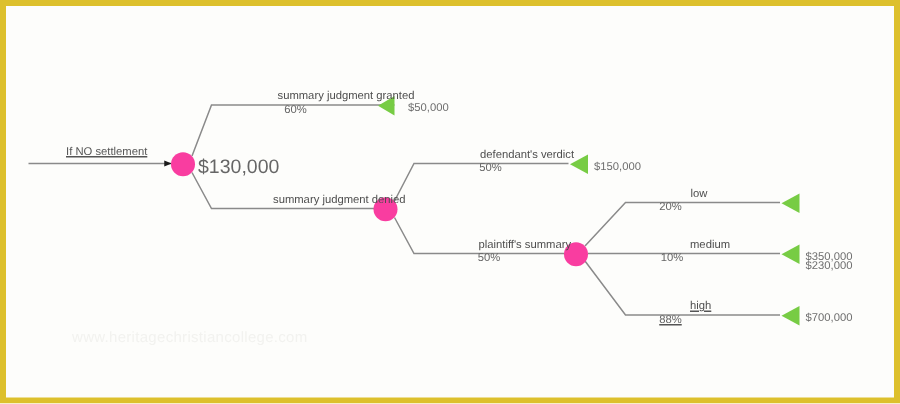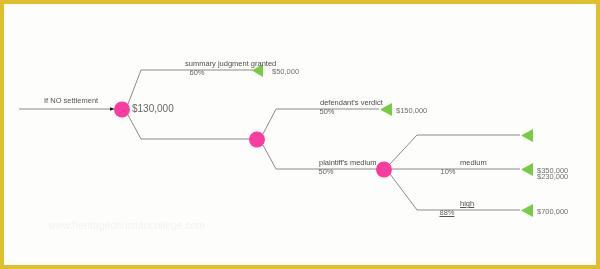--- a/index.html
+++ b/index.html
@@ -43,25 +43,26 @@
   .branch-prob {
     display: block;
     color: #666666;
   }
   .payoff-label {
     color: #6f6f6f;
     font-size: 7.5px;
   }
   .node-value {
     color: #666666;
-    font-size: 10px;
+    font-size: 13px;
   }
   .entry-label {
     color: #555555;
     font-size: 7.5px;
+    text-decoration: underline;
   }
   #watermark {
     position: absolute;
     left: 44px;
     top: 216px;
     font-family: "Liberation Sans", sans-serif;
     font-size: 10px;
     letter-spacing: 0.2px;
     color: #f2f2ef;
     white-space: nowrap;
@@ -111,33 +112,38 @@
 
   <div class="label node-value" style="left:128px; top:99px;">$130,000</div>
 
   <div class="label branch-label" style="left:143px; top:55px; width:100px;">
     <span class="branch-name">summary judgment granted</span>
     <span class="branch-prob">60%</span>
   </div>
   <div class="label payoff-label" style="left:268px; top:63px;">$50,000</div>
 
   <div class="label branch-label" style="left:140px; top:124px; width:100px;">
+    <span class="branch-name">summary judgment denied</span>
   </div>
 
   <div class="label branch-label" style="left:278px; top:94px; width:90px;">
     <span class="branch-name">defendant's verdict</span>
     <span class="branch-prob">50%</span>
   </div>
   <div class="label payoff-label" style="left:392px; top:102px;">$150,000</div>
 
   <div class="label branch-label" style="left:277px; top:154px; width:90px;">
-    <span class="branch-name">plaintiff's medium</span>
+    <span class="branch-name">plaintiff's summary</span>
     <span class="branch-prob">50%</span>
   </div>
 
+  <div class="label branch-label" style="left:418px; top:120px; width:50px;">
+    <span class="branch-name">low</span>
+    <span class="branch-prob">20%</span>
+  </div>
   <div class="label payoff-label" style="left:533px; top:128px;margin-top:40px;">$230,000</div>
 
   <div class="label branch-label" style="left:418px; top:154px; width:52px;">
     <span class="branch-name">medium</span>
     <span class="branch-prob">10%</span>
   </div>
   <div class="label payoff-label" style="left:533px; top:162px;">$350,000</div>
 
   <div class="label branch-label" style="left:418px; top:195px; width:50px;text-decoration:underline;">
     <span class="branch-name">high</span>

